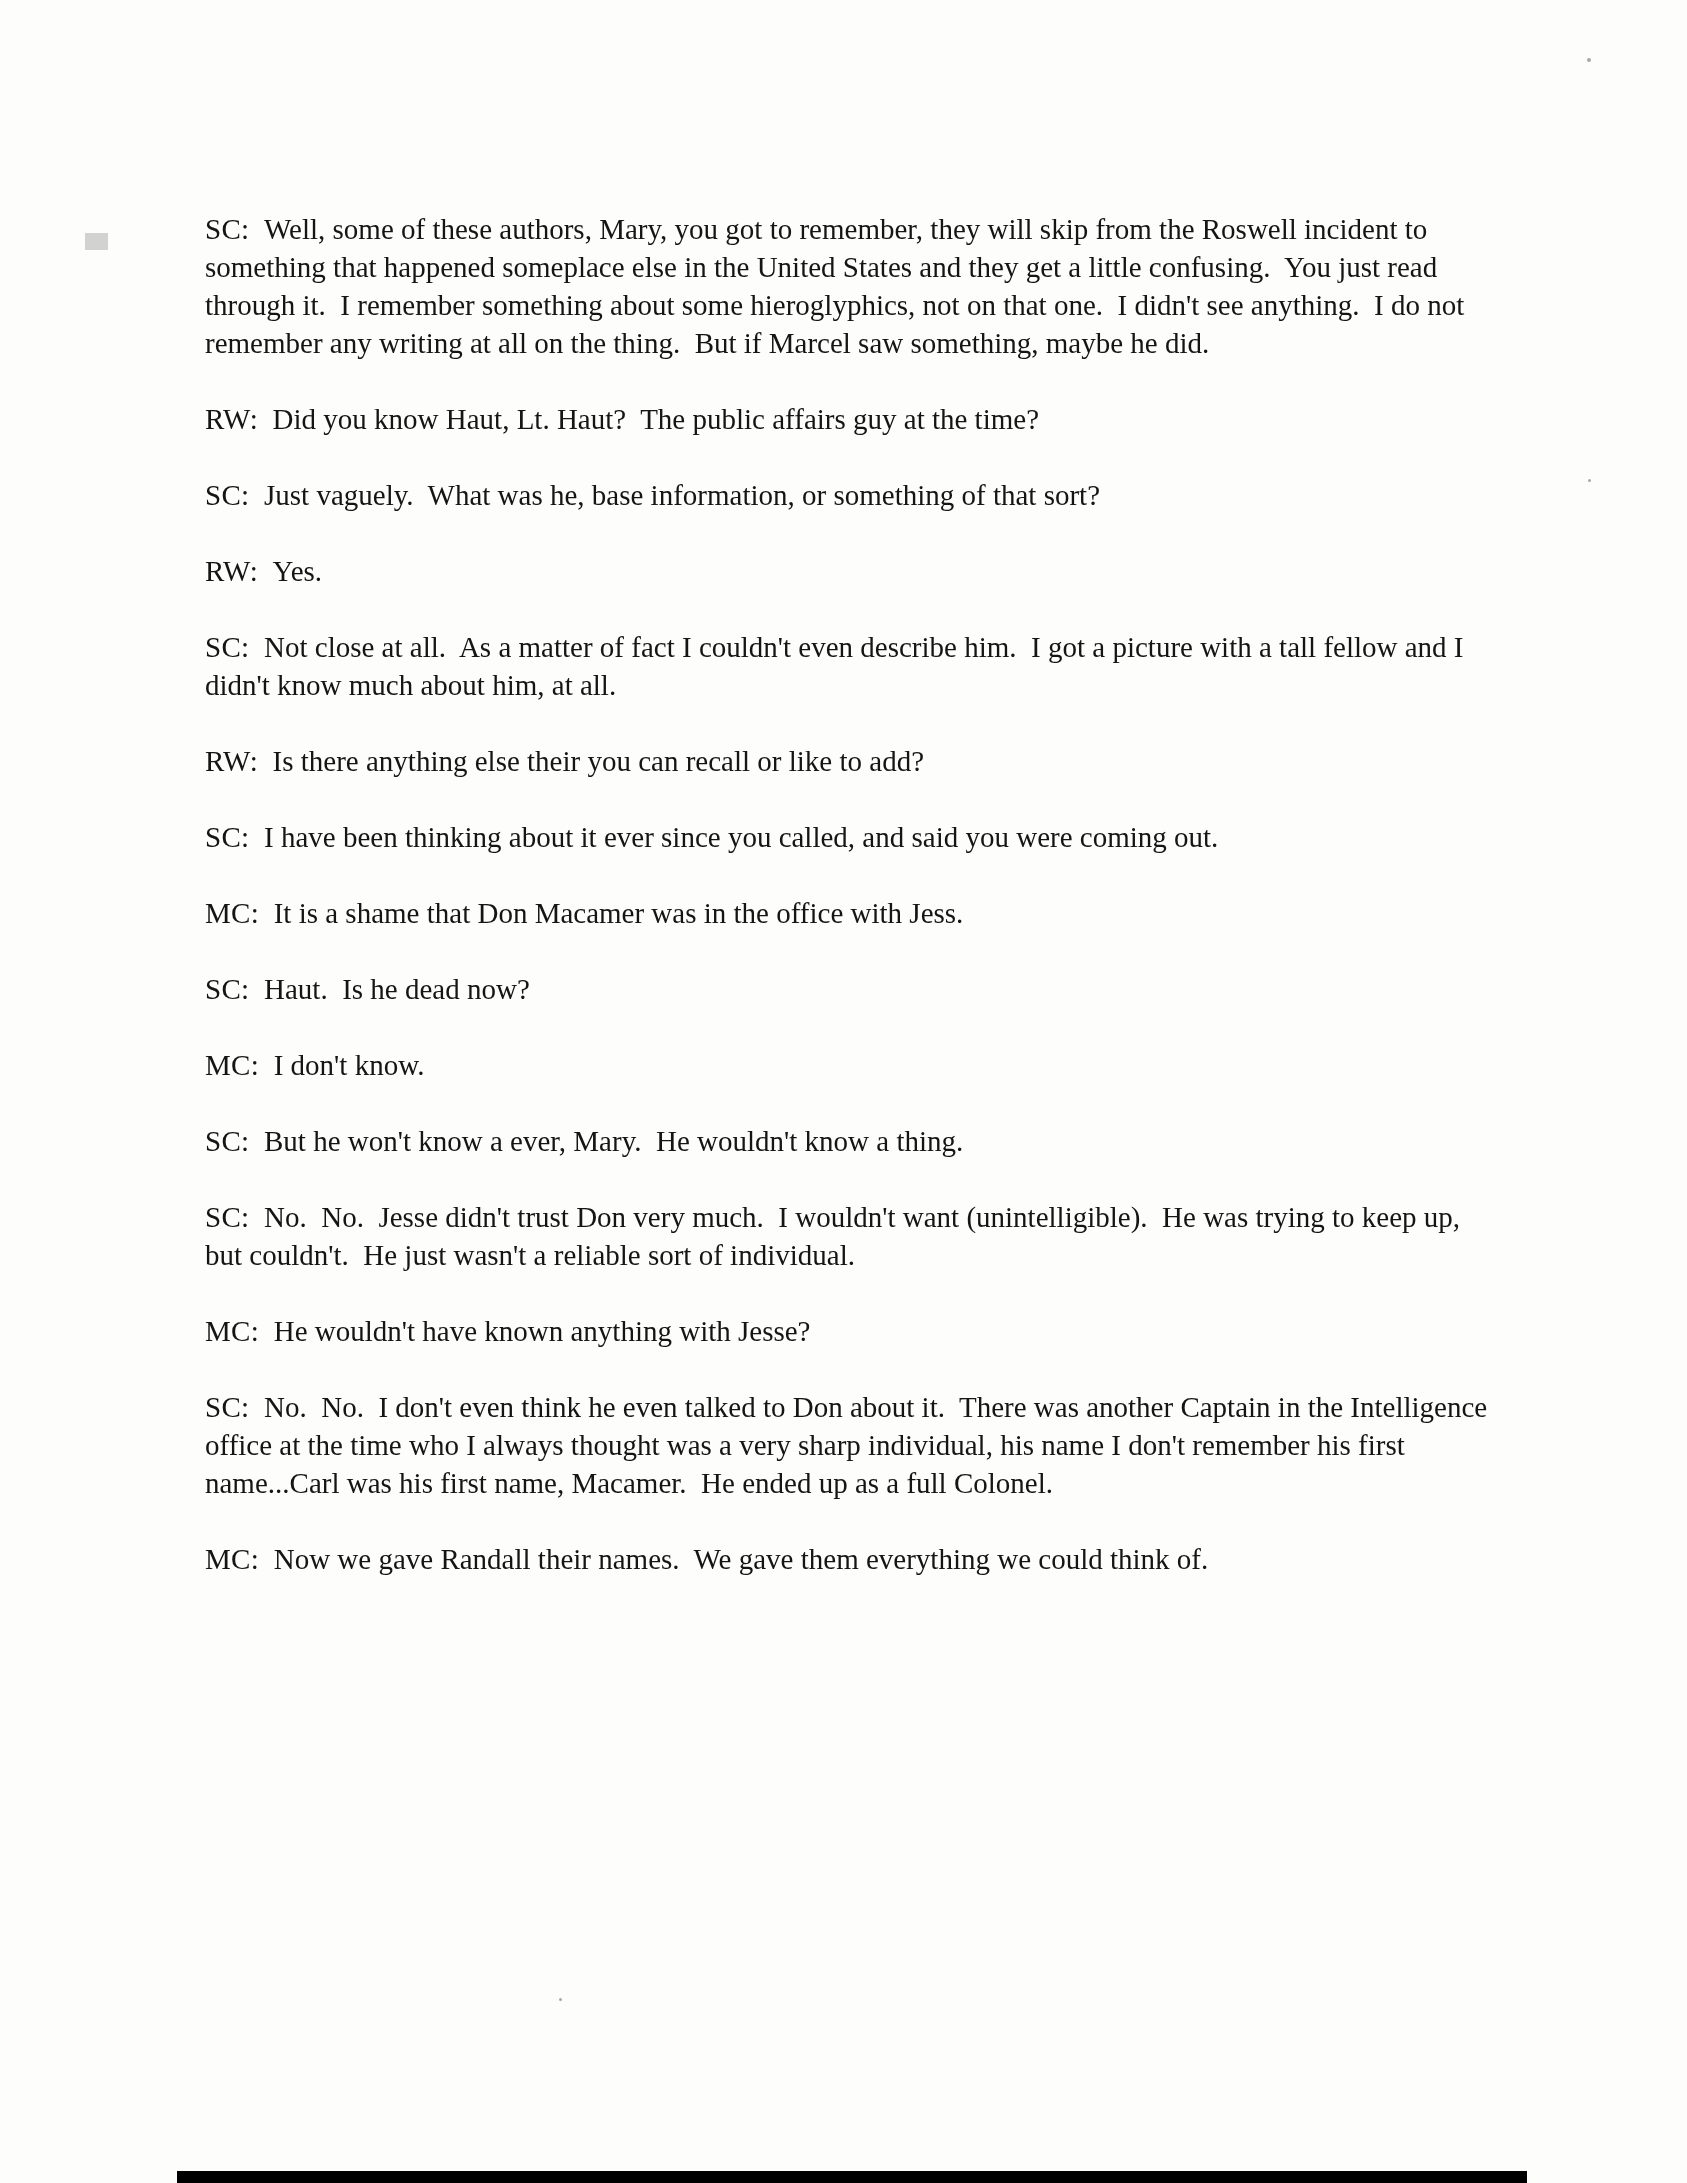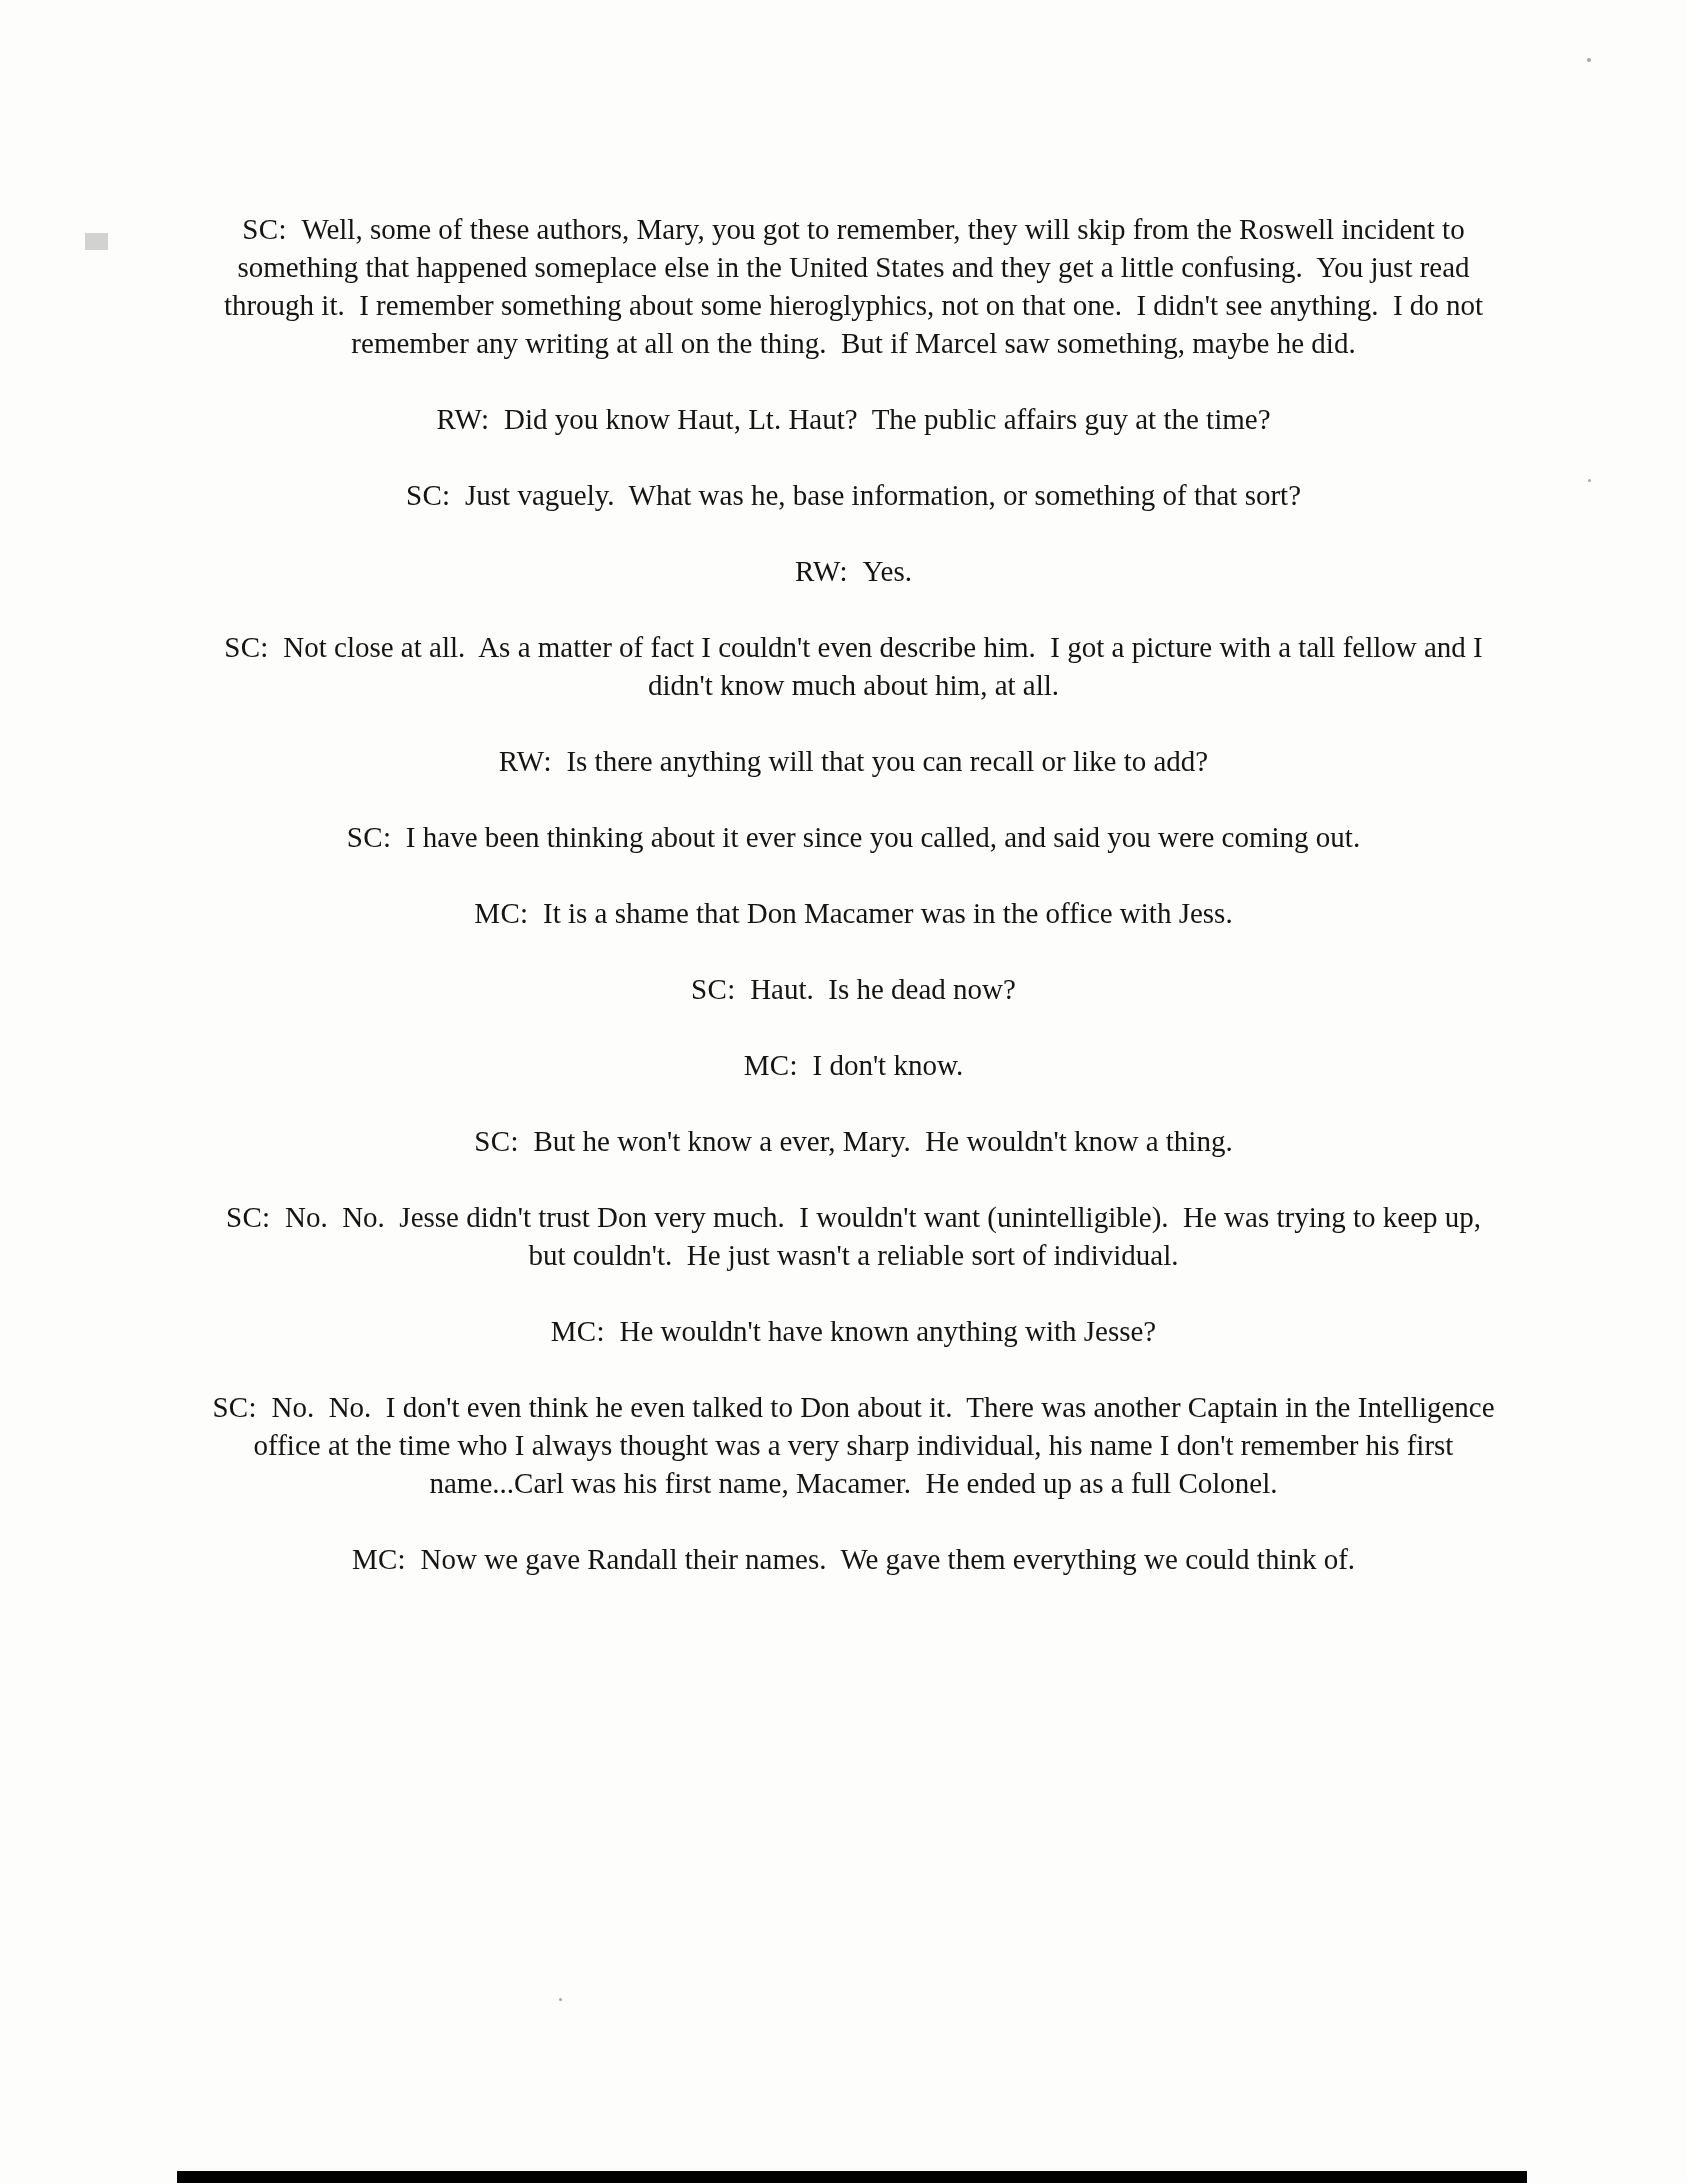--- a/index.html
+++ b/index.html
@@ -16,21 +16,20 @@
   .page-text {
     position: absolute;
     left: 205px;
     top: 210px;
     width: 1297px;
     font-size: 29px;
     line-height: 38px;
   }
   .para {
     margin: 0 0 38px 0;
-    text-align: center;
   }
   .speaker {
     margin-right: 14.6px;
     letter-spacing: 0.3px;
   }
   .ptext {
     white-space: pre-wrap;
   }
   .bottom-bar {
     position: absolute;
@@ -65,21 +64,21 @@
   <p class="para"><span class="speaker">SC:</span><span class="ptext">Well, some of these authors, Mary, you got to remember, they will skip from the Roswell incident to something that happened someplace else in the United States and they get a little confusing.  You just read through it.  I remember something about some hieroglyphics, not on that one.  I didn't see anything.  I do not remember any writing at all on the thing.  But if Marcel saw something, maybe he did.</span></p>
 
   <p class="para"><span class="speaker">RW:</span><span class="ptext">Did you know Haut, Lt. Haut?  The public affairs guy at the time?</span></p>
 
   <p class="para"><span class="speaker">SC:</span><span class="ptext">Just vaguely.  What was he, base information, or something of that sort?</span></p>
 
   <p class="para"><span class="speaker">RW:</span><span class="ptext">Yes.</span></p>
 
   <p class="para"><span class="speaker">SC:</span><span class="ptext">Not close at all.  As a matter of fact I couldn't even describe him.  I got a picture with a tall fellow and I didn't know much about him, at all.</span></p>
 
-  <p class="para"><span class="speaker">RW:</span><span class="ptext">Is there anything will that you can recall or like to add?</span></p>
+  <p class="para"><span class="speaker">RW:</span><span class="ptext">Is there anything else their you can recall or like to add?</span></p>
 
   <p class="para"><span class="speaker">SC:</span><span class="ptext">I have been thinking about it ever since you called, and said you were coming out.</span></p>
 
   <p class="para"><span class="speaker">MC:</span><span class="ptext">It is a shame that Don Macamer was in the office with Jess.</span></p>
 
   <p class="para"><span class="speaker">SC:</span><span class="ptext">Haut.  Is he dead now?</span></p>
 
   <p class="para"><span class="speaker">MC:</span><span class="ptext">I don't know.</span></p>
 
   <p class="para"><span class="speaker">SC:</span><span class="ptext">But he won't know a ever, Mary.  He wouldn't know a thing.</span></p>

